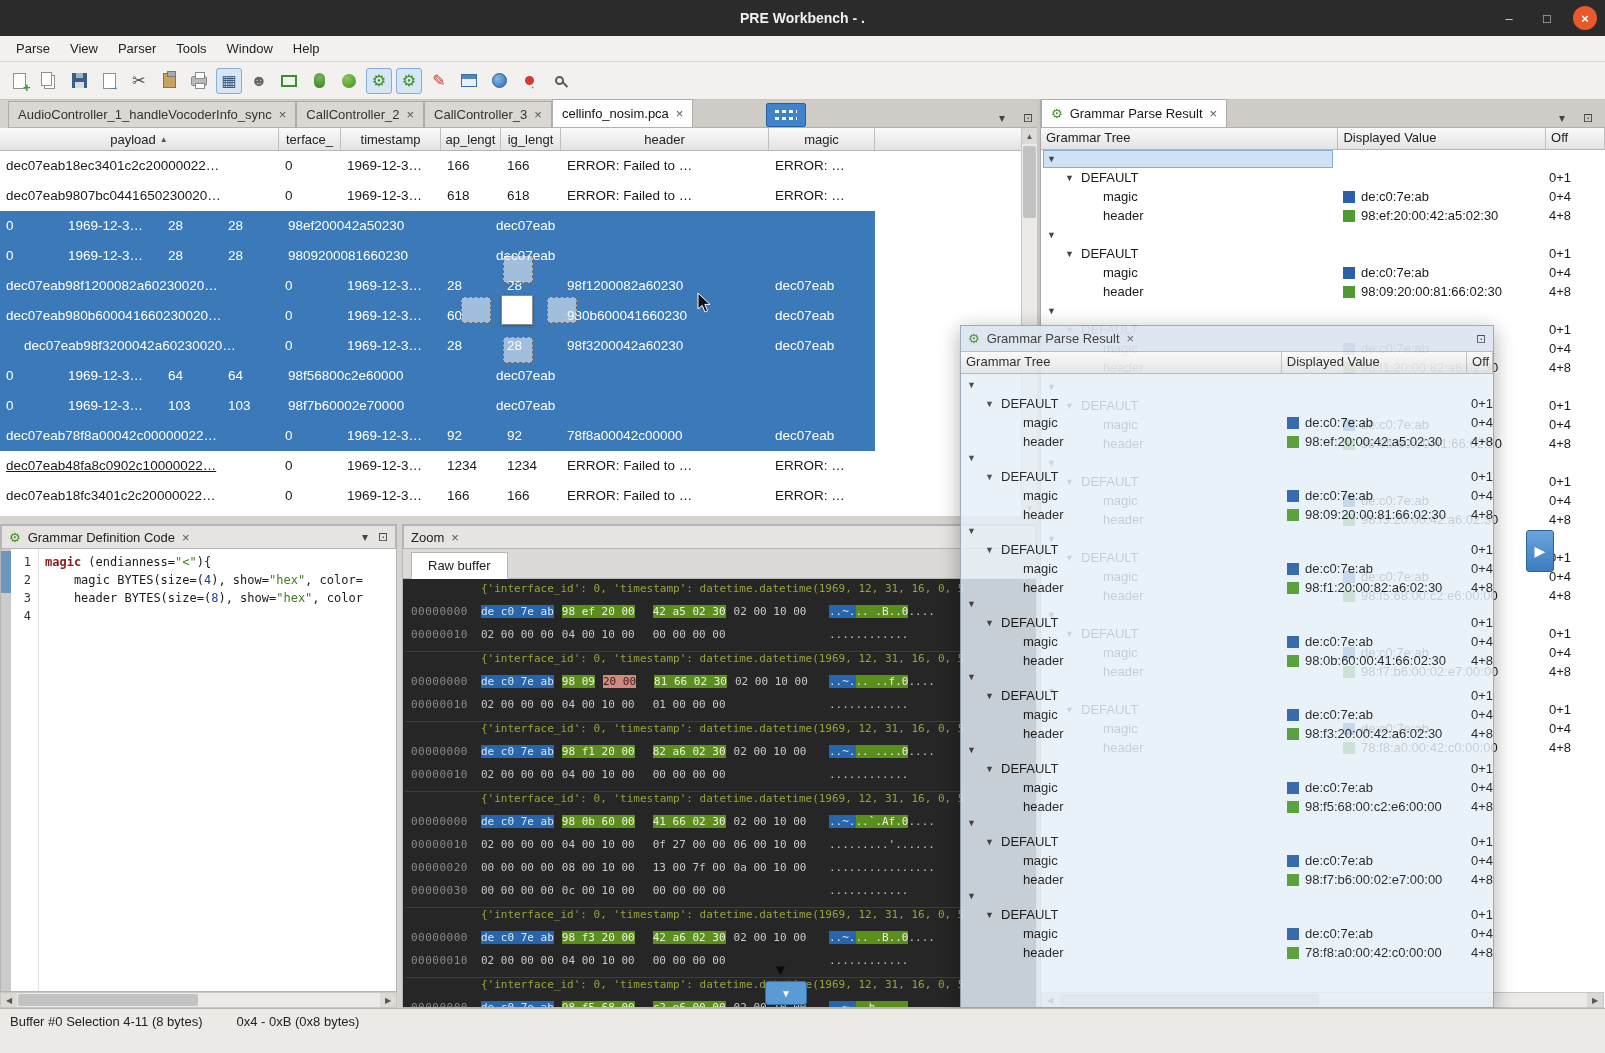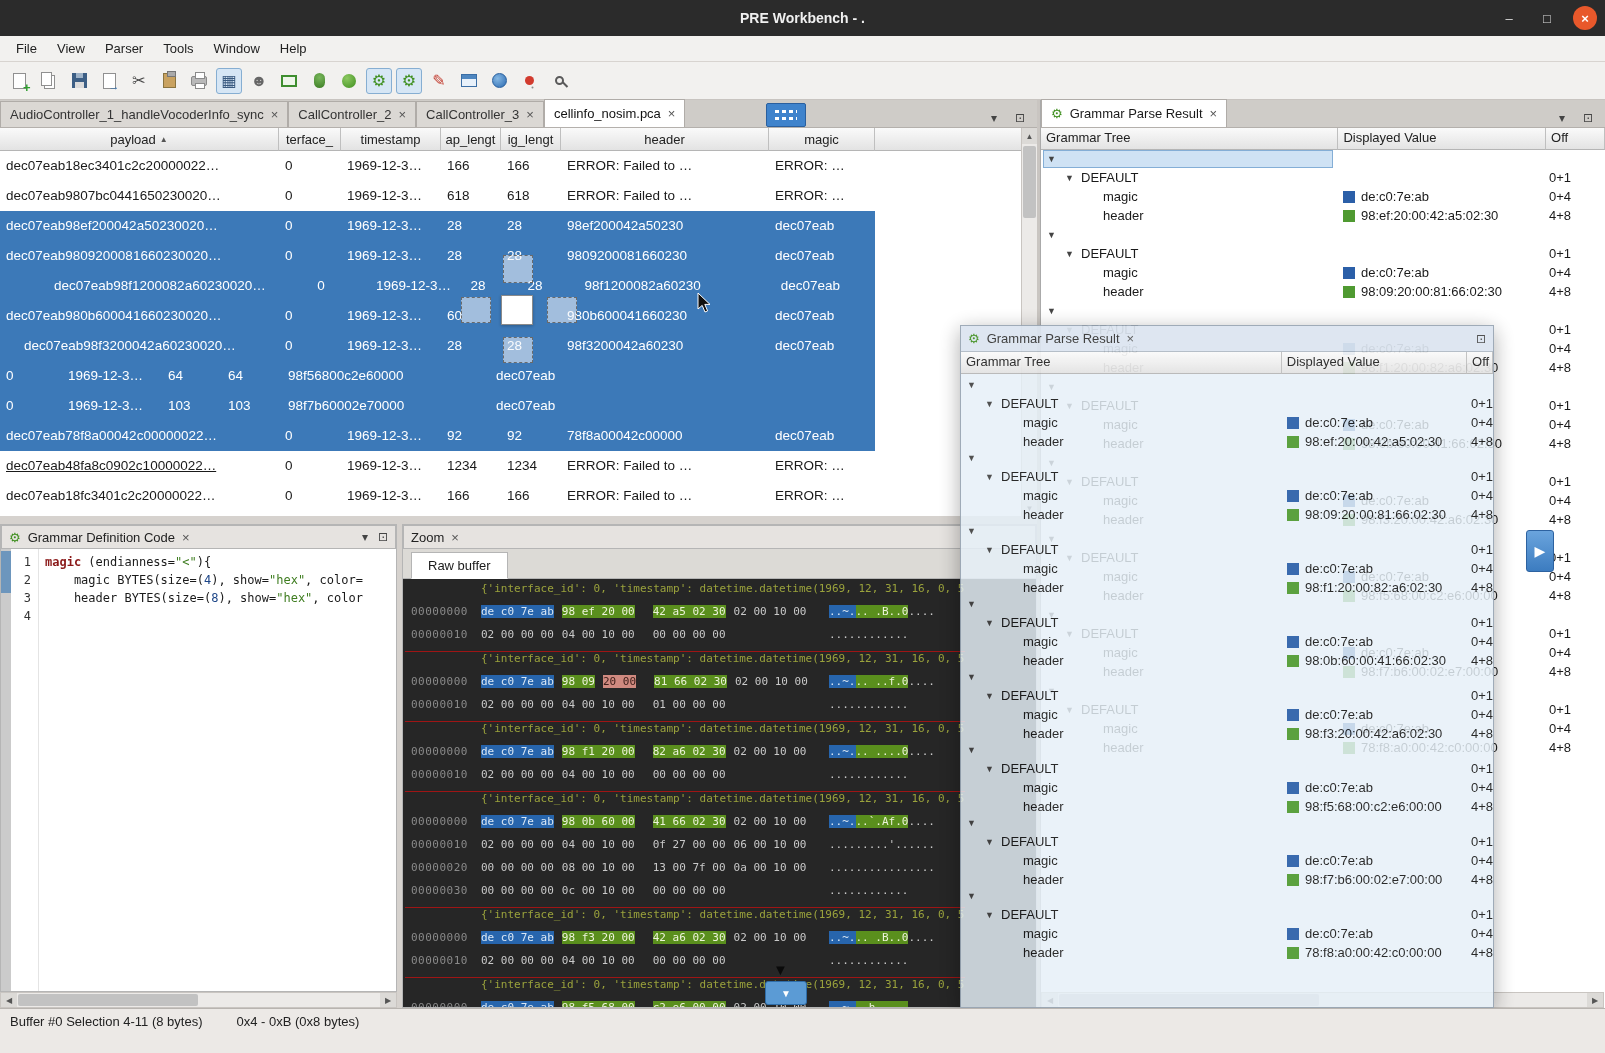--- a/index.html
+++ b/index.html
@@ -42,21 +42,21 @@
   [data-name="screenshot-icon"] .shape{width:16px;height:12px;border:2px solid #3e8e2f;background:#eef6ea}
   [data-name="debug-icon"] .shape{width:11px;height:15px;border-radius:6px;background:radial-gradient(circle at 50% 30%,#77b65a,#3c7d24)}
   [data-name="run-icon"] .shape{width:14px;height:14px;border-radius:50%;background:radial-gradient(circle at 35% 30%,#8cc860,#3f8f1f)}
   [data-name="window-icon"] .shape{width:16px;height:13px;border:1px solid #3b6ea5;background:linear-gradient(#4f87c0 0,#4f87c0 4px,#e8f1fa 4px)}
   [data-name="web-icon"] .shape{width:15px;height:15px;border-radius:50%;background:radial-gradient(circle at 35% 35%,#85b8e4,#2c6ab0);border:1px solid #275f9e}
   [data-name="pin-icon"] .shape{width:9px;height:9px;border-radius:50%;background:#d23b2e;box-shadow:3px 7px 0 -3.5px #8a8a8a}
   [data-name="search-icon"] .shape{width:9px;height:9px;border:2px solid #5a5a5a;border-radius:50%}
   [data-name="search-icon"] .shape::after{content:"";position:absolute;width:2px;height:7px;background:#5a5a5a;transform:rotate(-45deg);right:-4px;bottom:-5px}
 
   
-  .tabstrip{position:absolute;left:0;top:100px;width:1037px;height:28px;background:#cfccc8;border-bottom:1px solid #b4b0ac;display:flex;align-items:flex-end}
+  .tabstrip{position:absolute;left:8px;top:100px;width:1037px;height:28px;background:#cfccc8;border-bottom:1px solid #b4b0ac;display:flex;align-items:flex-end}
   .tabs{display:flex;align-items:flex-end;height:28px;overflow:hidden}
   .tab{height:26px;display:flex;align-items:center;gap:7px;padding:0 9px;background:#dbd8d4;border:1px solid #b0aca8;border-bottom:none;font-size:13px;color:#333;white-space:nowrap}
   .tab.active{background:#fff;height:28px;color:#111}
   .tab-close{color:#555;font-size:13px}
   .corner{margin-left:auto;display:flex;align-items:center;gap:8px;padding-right:8px}
   .cornbtn{width:18px;height:18px;display:flex;align-items:center;justify-content:center;color:#444;font-size:12px}
 
   
   .table-wrap{position:absolute;left:0;top:128px;width:1021px;height:388px;background:#fff;overflow:hidden}
   .thead{display:flex;height:23px;width:1021px}
@@ -160,21 +160,21 @@
 <div class="titlebar" data-name="titlebar">
   <div class="title" data-name="window-title">PRE Workbench - .</div>
   <div class="winctl" data-name="window-controls">
     <div class="wbtn" data-name="minimize-button">–</div>
     <div class="wbtn" data-name="maximize-button">□</div>
     <div class="wbtn close" data-name="close-button">×</div>
   </div>
 </div>
 
 <div class="menubar" data-name="menubar">
-    <div class="menu-item" data-name="menu-file">File</div>
+    <div class="menu-item" data-name="menu-file">Parse</div>
     <div class="menu-item" data-name="menu-view">View</div>
     <div class="menu-item" data-name="menu-parser">Parser</div>
     <div class="menu-item" data-name="menu-tools">Tools</div>
     <div class="menu-item" data-name="menu-window">Window</div>
     <div class="menu-item" data-name="menu-help">Help</div>
   </div>
 <div class="toolbar" data-name="toolbar">
     <div class="ic" data-name="new-file-icon">
       <span class="shape"></span>
     </div>
@@ -298,39 +298,37 @@
       <div class="tr" data-name="table-row">
         <div class="td" data-name="cell-payload" style="width: 279px;">dec07eab9807bc0441650230020…</div>
         <div class="td" data-name="cell-iface" style="width: 62px;">0</div>
         <div class="td" data-name="cell-timestamp" style="width: 100px;">1969-12-3…</div>
         <div class="td" data-name="cell-cap" style="width: 60px;">618</div>
         <div class="td" data-name="cell-orig" style="width: 60px;">618</div>
         <div class="td" data-name="cell-header" style="width: 208px;">ERROR: Failed to …</div>
         <div class="td" data-name="cell-magic" style="width: 106px;">ERROR: …</div>
       </div>
       <div class="tr sel" data-name="table-row">
-        <div class="td" data-name="cell-payload" style="width: 279px;">dec07eab98ef200042a50230020…</div>
         <div class="td" data-name="cell-iface" style="width: 62px;">0</div>
         <div class="td" data-name="cell-timestamp" style="width: 100px;">1969-12-3…</div>
         <div class="td" data-name="cell-cap" style="width: 60px;">28</div>
         <div class="td" data-name="cell-orig" style="width: 60px;">28</div>
         <div class="td" data-name="cell-header" style="width: 208px;">98ef200042a50230</div>
         <div class="td" data-name="cell-magic" style="width: 106px;">dec07eab</div>
       </div>
       <div class="tr sel" data-name="table-row">
-        <div class="td" data-name="cell-payload" style="width: 279px;">dec07eab9809200081660230020…</div>
         <div class="td" data-name="cell-iface" style="width: 62px;">0</div>
         <div class="td" data-name="cell-timestamp" style="width: 100px;">1969-12-3…</div>
         <div class="td" data-name="cell-cap" style="width: 60px;">28</div>
         <div class="td" data-name="cell-orig" style="width: 60px;">28</div>
         <div class="td" data-name="cell-header" style="width: 208px;">9809200081660230</div>
         <div class="td" data-name="cell-magic" style="width: 106px;">dec07eab</div>
       </div>
       <div class="tr sel" data-name="table-row">
-        <div class="td" data-name="cell-payload" style="width: 279px; margin-left: 48px;">dec07eab98f1200082a60230020…</div>
+        <div class="td" data-name="cell-payload" style="width: 279px;">dec07eab98f1200082a60230020…</div>
         <div class="td" data-name="cell-iface" style="width: 62px;">0</div>
         <div class="td" data-name="cell-timestamp" style="width: 100px;">1969-12-3…</div>
         <div class="td" data-name="cell-cap" style="width: 60px;">28</div>
         <div class="td" data-name="cell-orig" style="width: 60px;">28</div>
         <div class="td" data-name="cell-header" style="width: 208px;">98f1200082a60230</div>
         <div class="td" data-name="cell-magic" style="width: 106px;">dec07eab</div>
       </div>
       <div class="tr sel" data-name="table-row">
         <div class="td" data-name="cell-payload" style="width: 279px;">dec07eab980b600041660230020…</div>
         <div class="td" data-name="cell-iface" style="width: 62px;">0</div>

